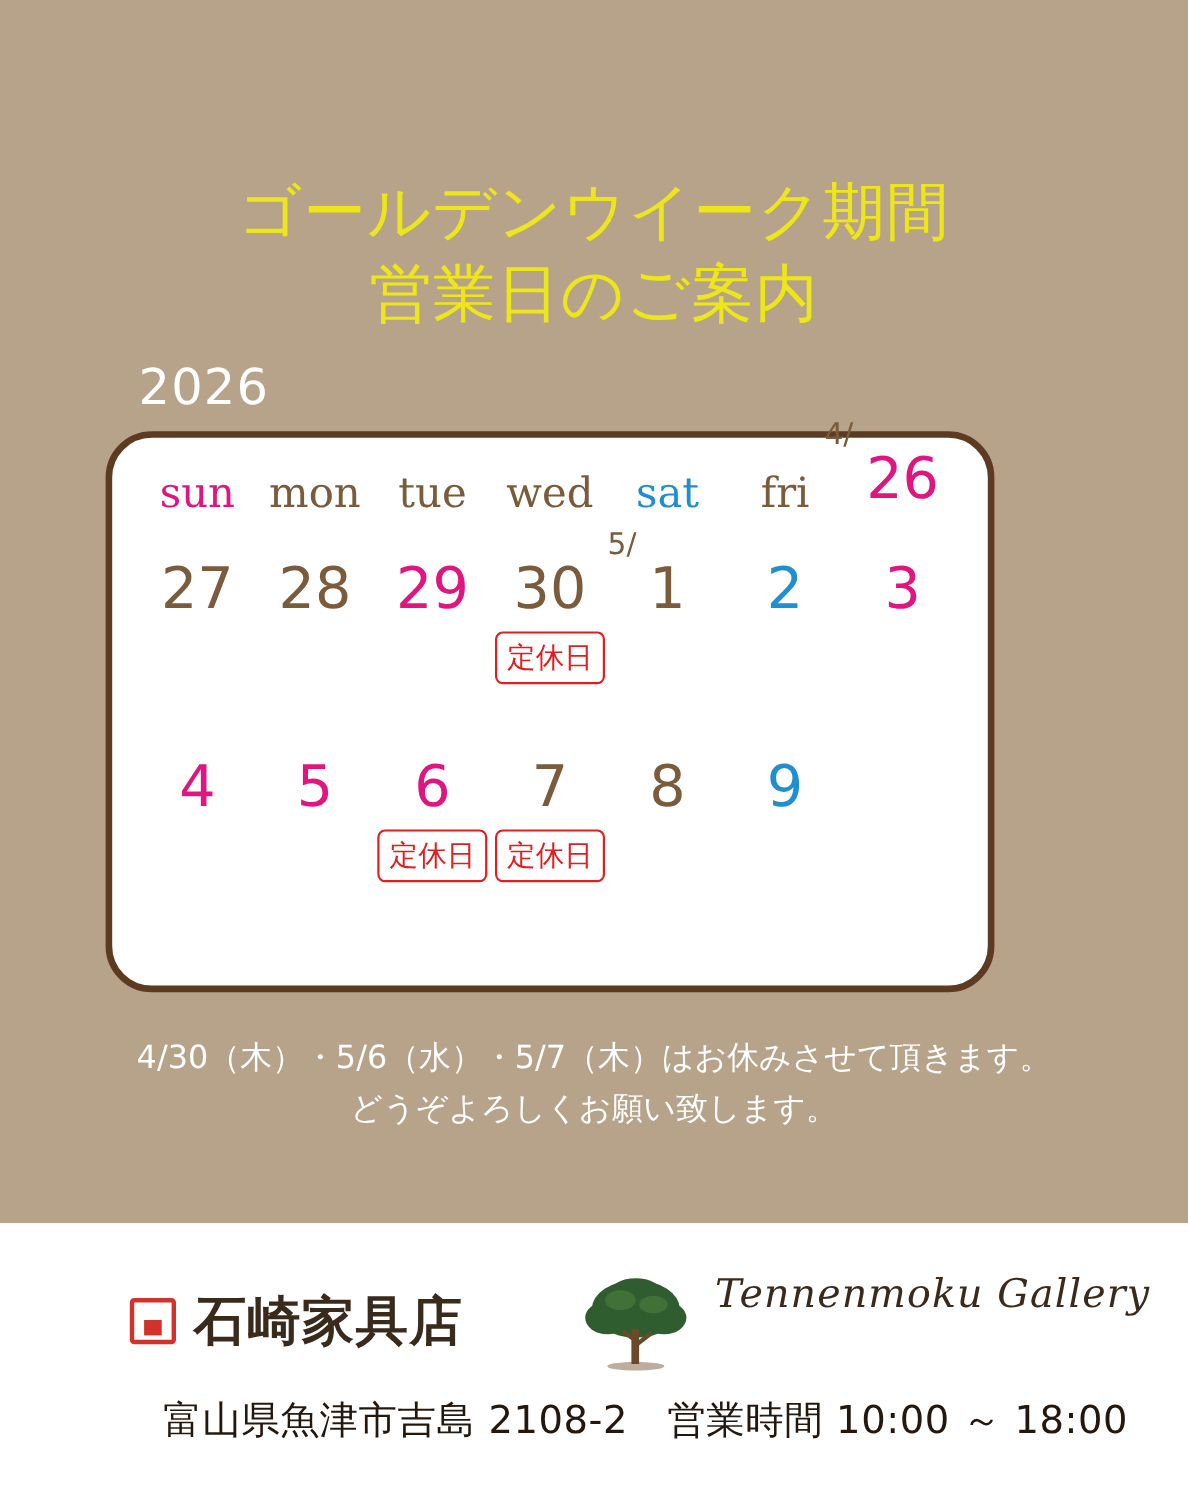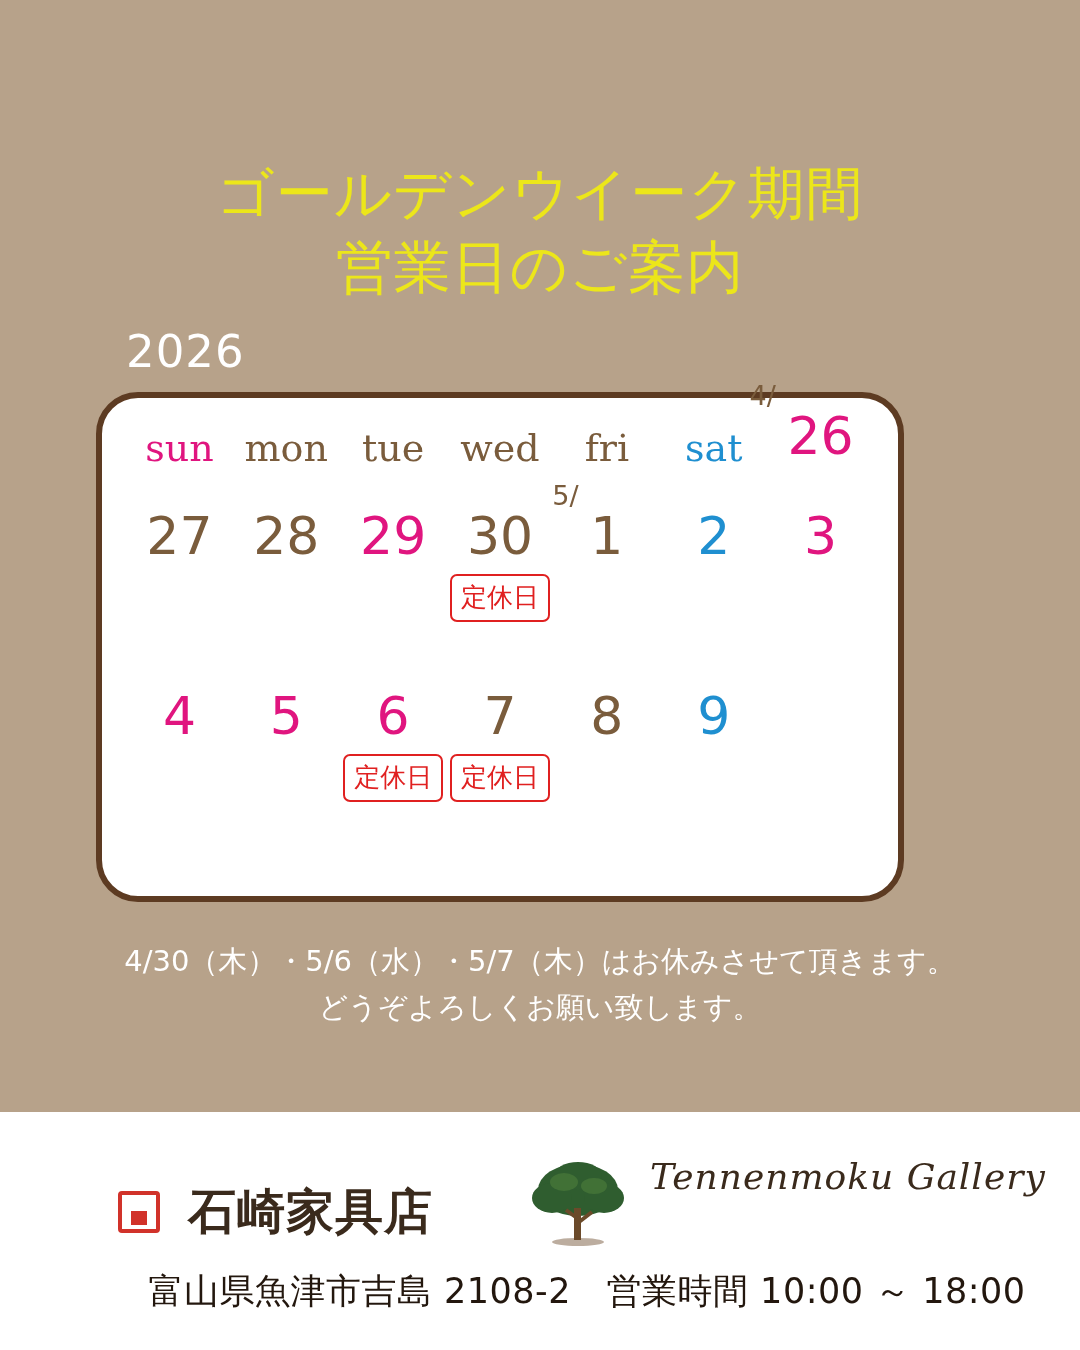--- a/index.html
+++ b/index.html
@@ -154,24 +154,24 @@
   .footer-logos {
     position: absolute;
     left: 0;
     top: 1168px;
     width: 1080px;
     height: 88px;
   }
   .brand-logo {
     position: absolute;
     left: 118px;
-    top: 12px;
+    top: 1px;
     display: flex;
     align-items: center;
-    gap: 28px;
+    gap: 16px;
   }
   .brand-mark {
     width: 42px;
     height: 42px;
     border: 4px solid #d1322a;
     border-radius: 4px;
     box-sizing: border-box;
     position: relative;
   }
   .brand-mark::after {
@@ -238,22 +238,22 @@
 
   <div class="year">2026</div>
 
   <div class="calendar-card">
     <div class="cal-grid">
 
       <div class="dow sun">sun</div>
       <div class="dow">mon</div>
       <div class="dow">tue</div>
       <div class="dow">wed</div>
+      <div class="dow sat">sat</div>
       <div class="dow">fri</div>
-      <div class="dow sat">sat</div>
 
       <div class="daycell">
         <div class="daynum sun">
           <span class="month-prefix">4/</span>
           <span>26</span>
         </div>
       </div>
       <div class="daycell">
         <div class="daynum">
           <span>27</span>

